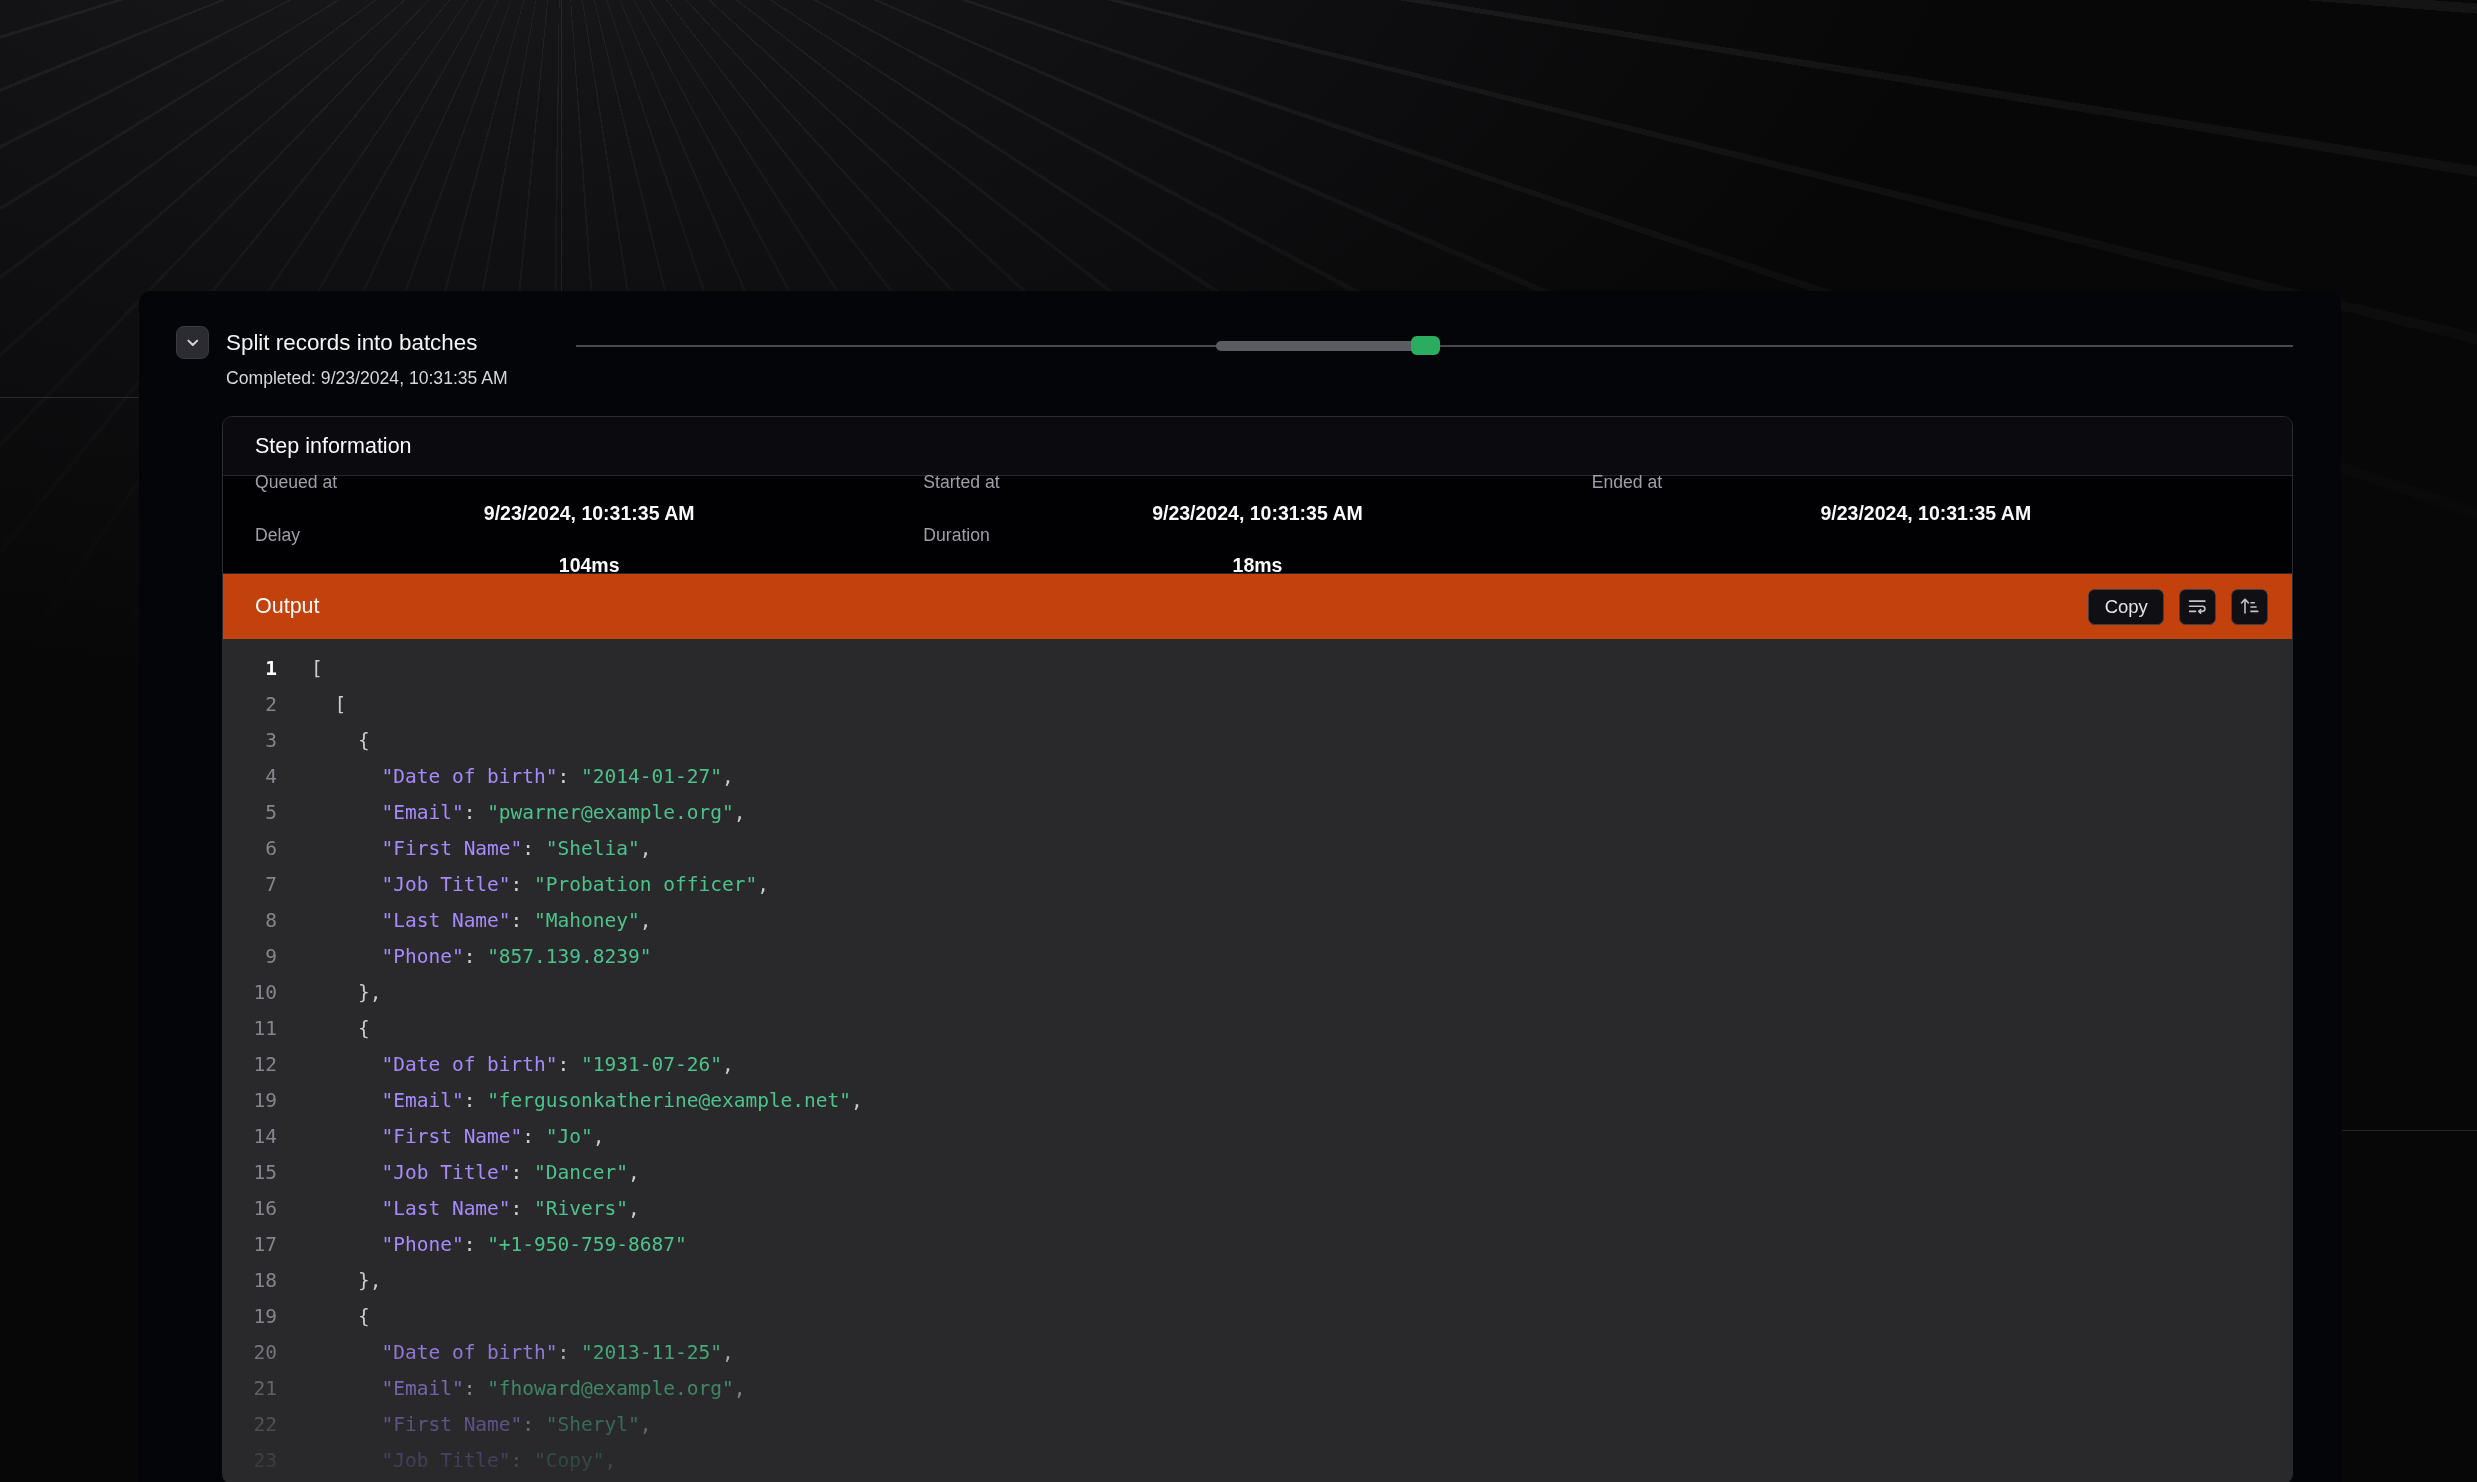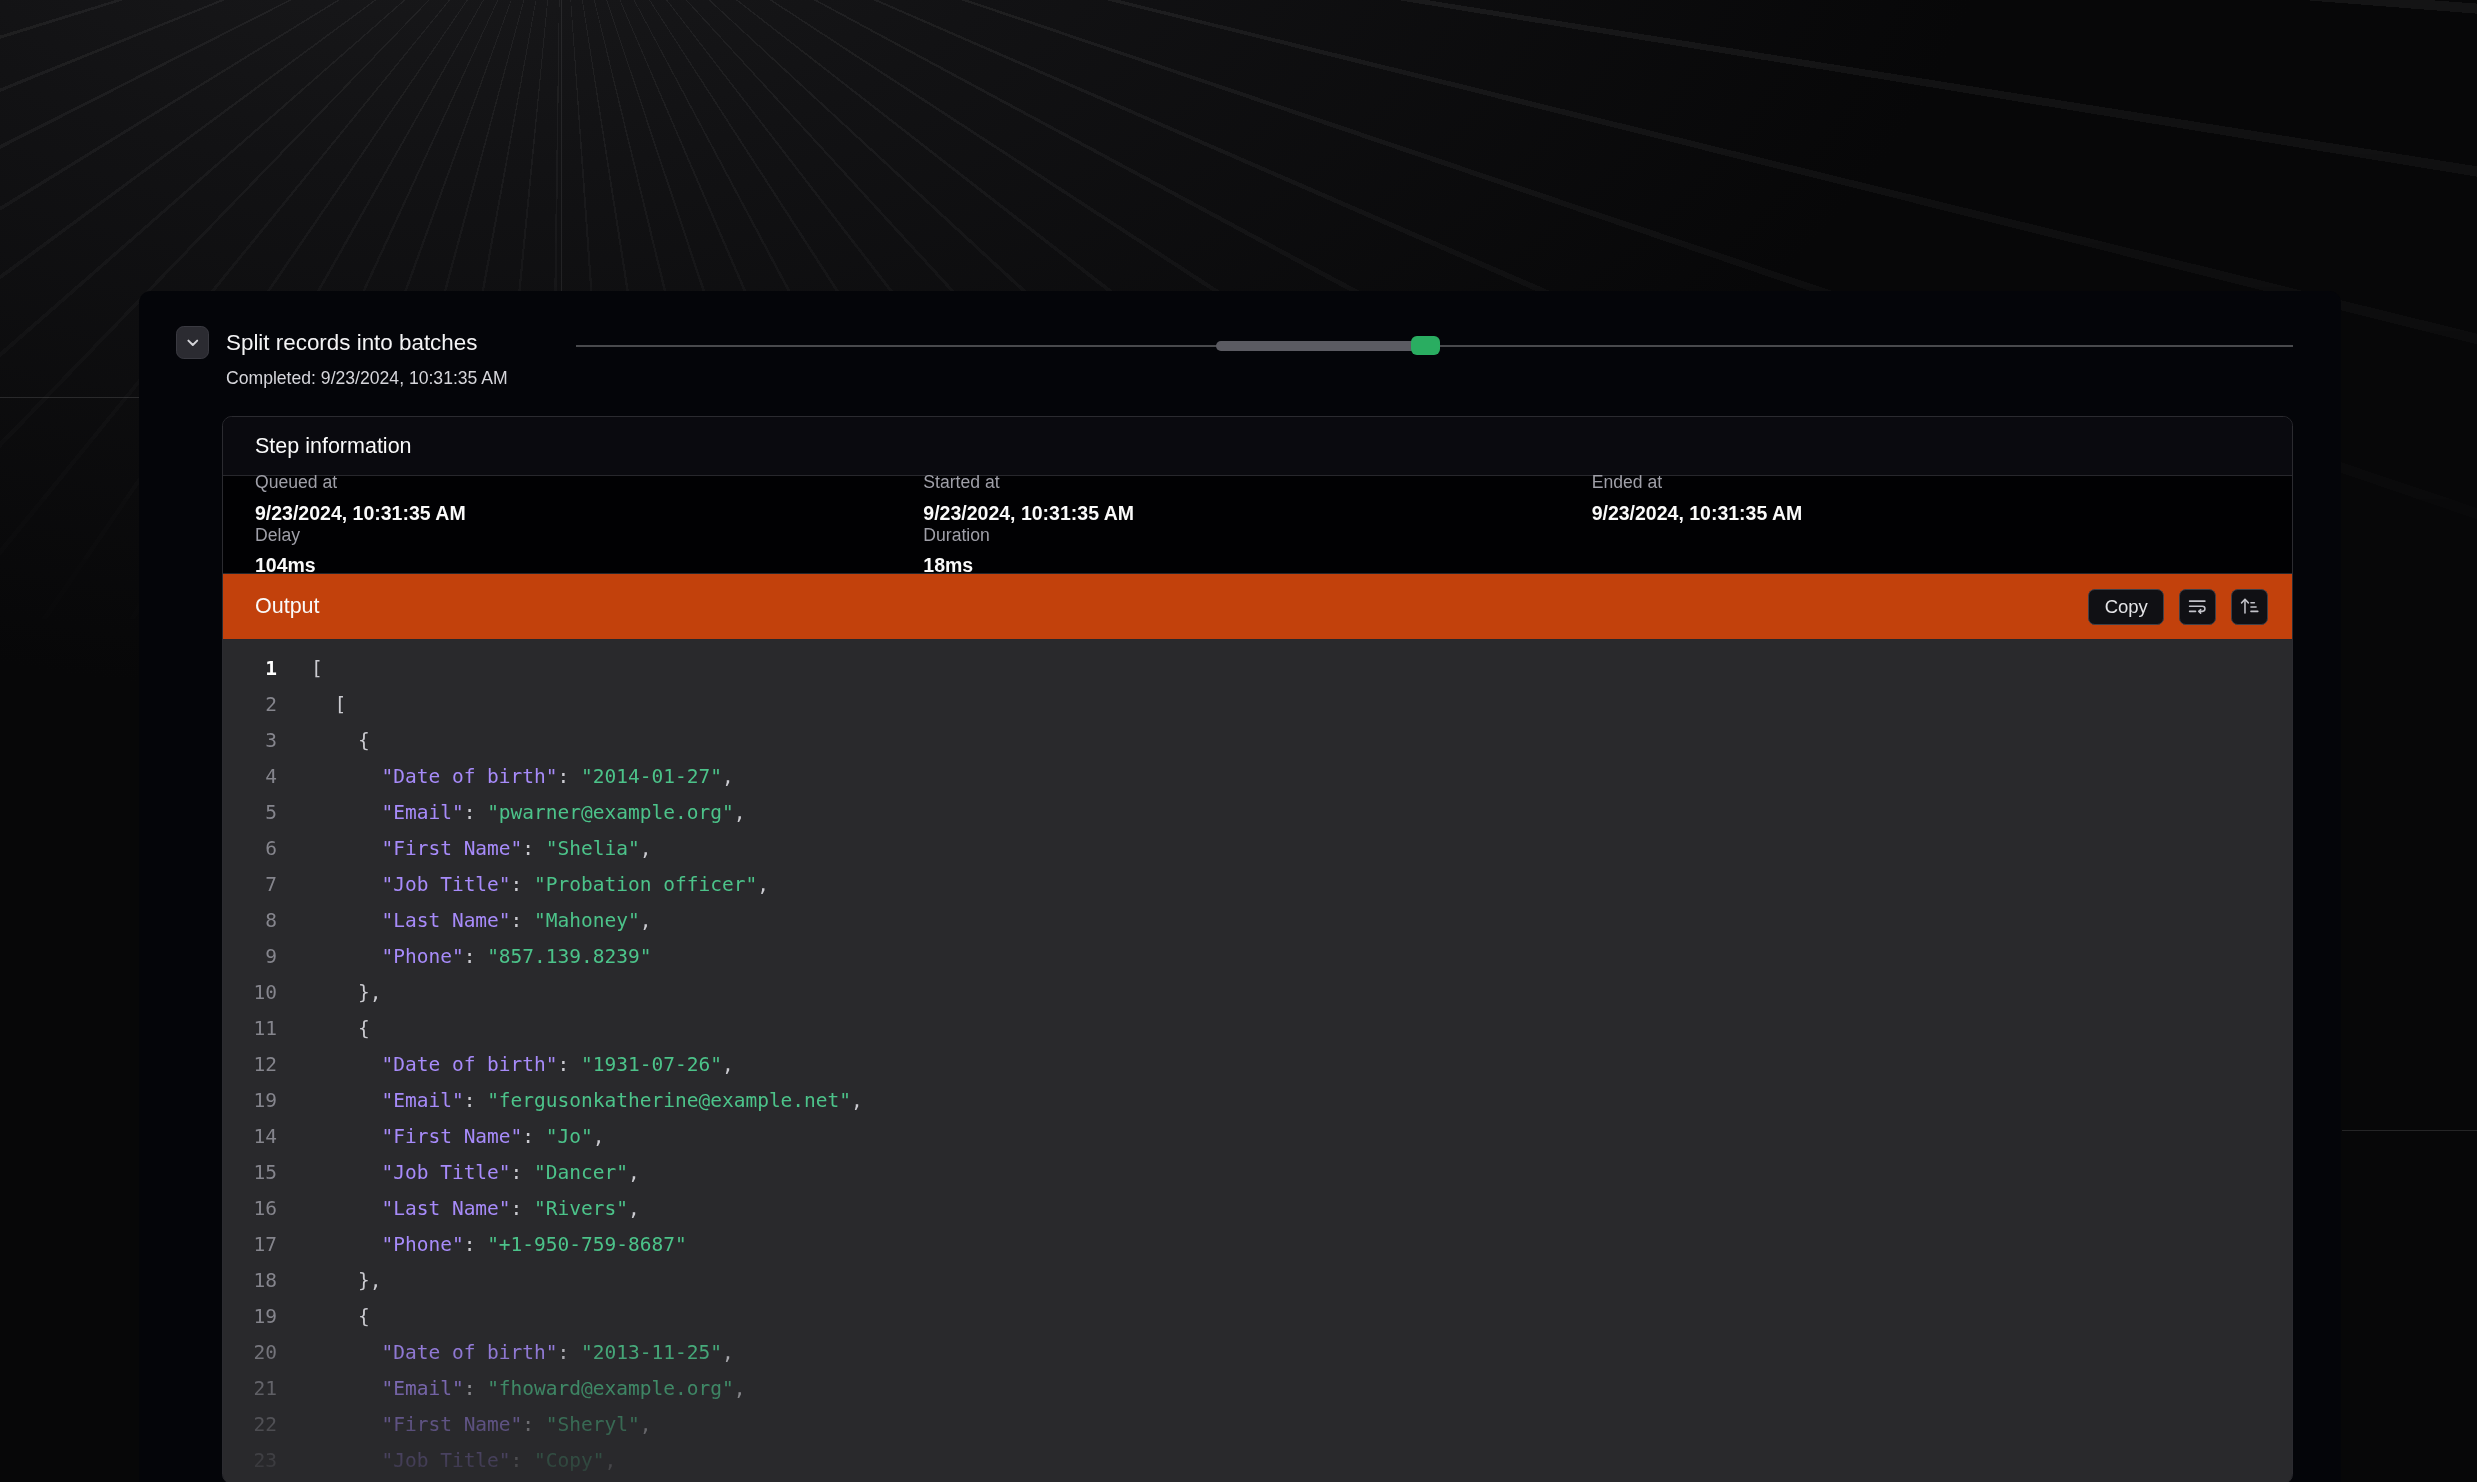--- a/index.html
+++ b/index.html
@@ -39,21 +39,21 @@
   
   .card { position:absolute; left:83px; top:125px; width:2071px; height:1068px;
     border:1px solid #2b2b30; border-radius:9.8px; overflow:hidden; background:#0a0a0f; }
   .card-header { height:59px; display:flex; align-items:center; padding-left:32px;
     background:#0a0a0f; border-bottom:1px solid #27272c; }
   .card-header span { font-size:21.5px; color:#fafafa;text-align:center; }
 
   .meta-row { height:98px; background:#010103; border-bottom:1px solid #27272c;
     display:grid; grid-template-columns:repeat(3,1fr); padding:0 32px; align-content:center; }
   .meta-field .m-label { font-size:17.6px; color:#9f9fa8; margin-bottom:8.8px; }
-  .meta-field .m-value { font-size:19.5px; color:#fafafa; font-weight:700; }
+  .meta-field .m-value { font-size:19.5px; color:#fafafa; font-weight:700;text-align:center; }
 
   .output-header { height:66px; background:#c2410c; border-bottom:1px solid #27272c;
     display:flex; align-items:center; justify-content:space-between; padding:0 24.4px 0 32px; }
   .output-header .o-title { font-size:21.5px; color:#fafafa; }
   .actions { display:flex; align-items:center; gap:14.6px; }
   .btn { height:36px; background:#101014; border:1px solid #3f3f46; border-radius:6.8px;
     color:#e4e4e7; font-size:18.5px; font-family:"Liberation Sans",sans-serif;
     display:flex; align-items:center; justify-content:center; cursor:pointer; }
   .btn.text { padding:0 15.6px; }
   .btn.icon { width:37px; }

